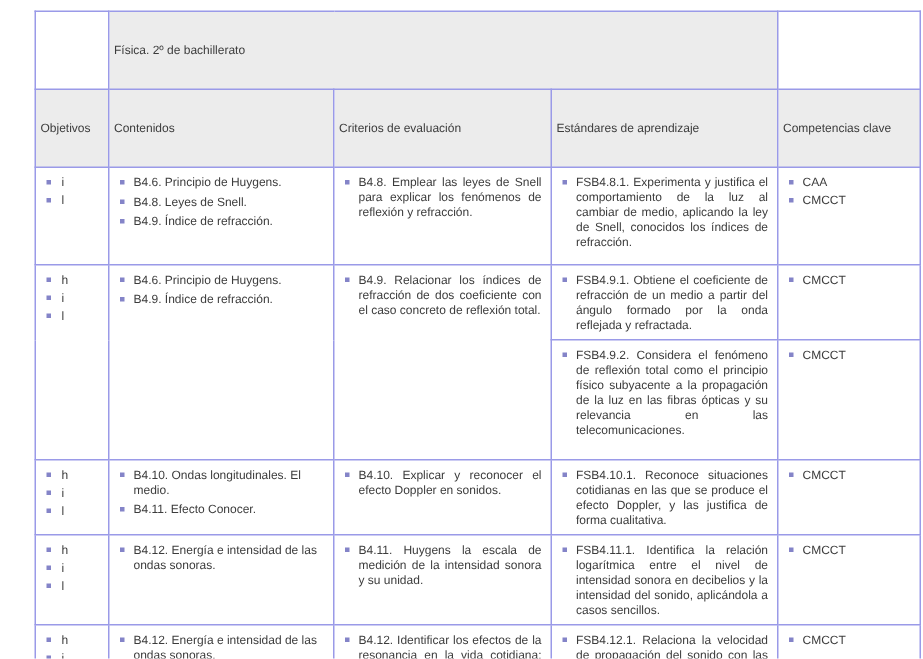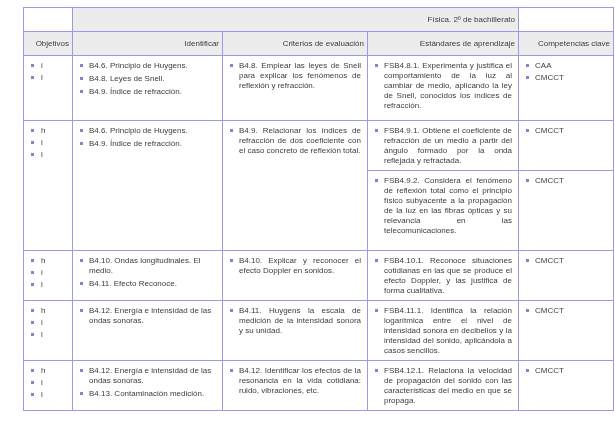--- a/index.html
+++ b/index.html
@@ -22,22 +22,22 @@
   td{
     border:1px solid var(--border);
     vertical-align:top;
     padding:5px 6px 4px 6px;
     font-size:8px;line-height:10px;
     color:var(--text);
     overflow:hidden;
   }
   tr.title-row td, tr.header-row td{
     background:var(--header-bg);
-    text-align:right;vertical-align:middle;
-    height:21px;padding:1px 3px;
+    text-align:left;vertical-align:middle;
+    height:21px;padding:15px 3px;
     font-size:8px;
   }
   tr.title-row td.corner{background:#fff;}
   .li{position:relative;padding-left:10px;margin:0 0 3px 0;}
   .li:last-child{margin-bottom:0;}
   .bullet{position:absolute;left:1px;top:3px;width:3px;height:3px;background:var(--bullet);}
   .just{text-align:justify;}
   td.objetivos .li{margin-bottom:2px;padding-left:11px;}
   td.competencias .li{margin-bottom:2px;}
 </style>
@@ -54,21 +54,21 @@
       <col style="width:95px">
     </colgroup>
     <thead>
       <tr class="title-row">
         <td class="corner"></td>
         <td colspan="3">Física. 2º de bachillerato</td>
         <td class="corner"></td>
       </tr>
       <tr class="header-row" id="header-row">
           <td>Objetivos</td>
-          <td>Identificar</td>
+          <td>Contenidos</td>
           <td>Criterios de evaluación</td>
           <td>Estándares de aprendizaje</td>
           <td>Competencias clave</td>
         </tr>
     </thead>
     <tbody id="table-body">
         <tr style="height: 65px;">
           <td class="cell objetivos">
             <div class="li"><span class="bullet"></span><span class="li-text">i</span></div>
             <div class="li"><span class="bullet"></span><span class="li-text">l</span></div>
@@ -118,21 +118,21 @@
           </td>
         </tr>
         <tr style="height: 50px;">
           <td class="cell objetivos">
             <div class="li"><span class="bullet"></span><span class="li-text">h</span></div>
             <div class="li"><span class="bullet"></span><span class="li-text">i</span></div>
             <div class="li"><span class="bullet"></span><span class="li-text">l</span></div>
           </td>
           <td class="cell contenidos">
             <div class="li"><span class="bullet"></span><span class="li-text">B4.10. Ondas longitudinales. El medio.</span></div>
-            <div class="li"><span class="bullet"></span><span class="li-text">B4.11. Efecto Reconoce.</span></div>
+            <div class="li"><span class="bullet"></span><span class="li-text">B4.11. Efecto Conocer.</span></div>
           </td>
           <td class="cell criterios">
             <div class="li just"><span class="bullet"></span><span class="li-text">B4.10. Explicar y reconocer el efecto Doppler en sonidos.</span></div>
           </td>
           <td class="cell estandares">
             <div class="li just"><span class="bullet"></span><span class="li-text">FSB4.10.1. Reconoce situaciones cotidianas en las que se produce el efecto Doppler, y las justifica de forma cualitativa.</span></div>
           </td>
           <td class="cell competencias">
             <div class="li"><span class="bullet"></span><span class="li-text">CMCCT</span></div>
           </td>

